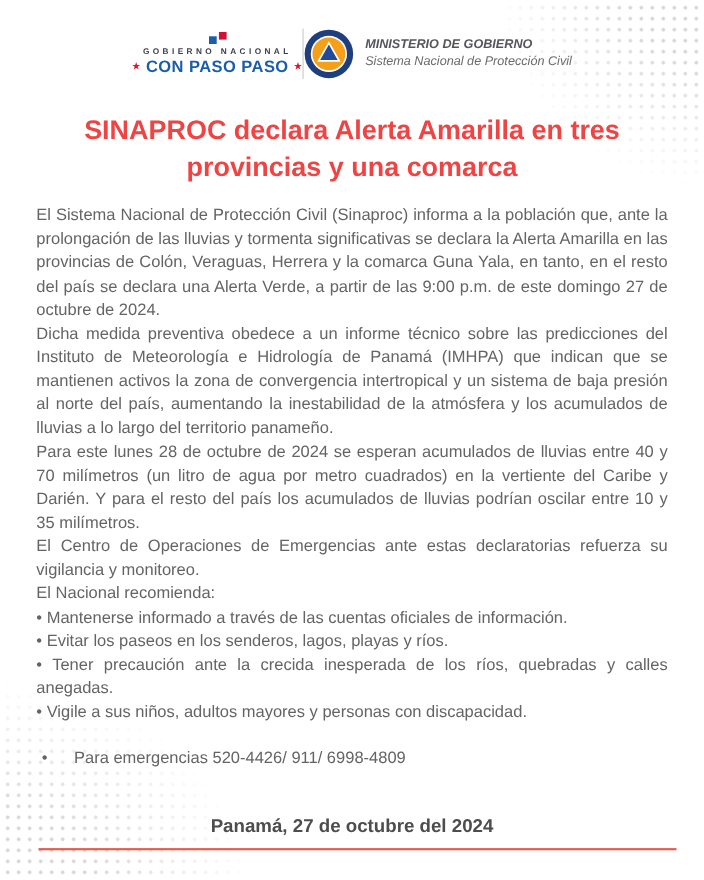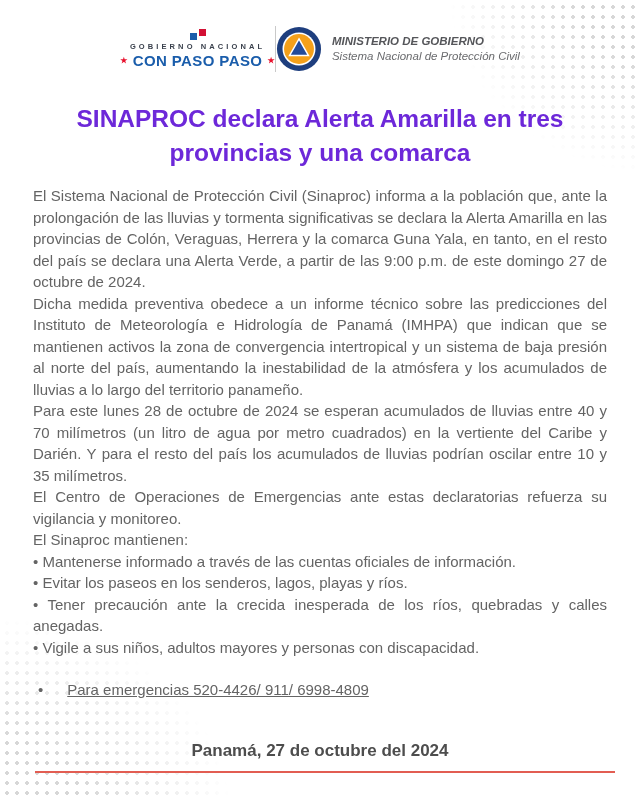--- a/index.html
+++ b/index.html
@@ -47,42 +47,42 @@
   .star{color:#e8112d;font-size:8px;line-height:1;}
   .logo-divider{width:1px;height:46px;background:#c9c9c9;}
   .ministry{display:flex;align-items:center;gap:10px;font-style:italic;}
   .ministry-text{line-height:1.3;}
   .ministry-name{font-size:11.5px;font-weight:bold;color:#55565a;display:block;}
   .ministry-sub{font-size:11.5px;color:#6a6b6e;display:block;}
 
   .page-title{
     margin:30px 38px 0;
     text-align:center;
-    font-size:24.5px;font-weight:bold;color:#6d28d9;
+    font-size:24.5px;font-weight:bold;color:#ef4444;
     line-height:34px;
     position:relative;z-index:2;
   }
   .page-title span{display:block;}
 
   .body-text{
     margin:15px 33px 0;
     font-size:15px;line-height:21.5px;
     text-align:justify;
     position:relative;z-index:2;
   }
   .body-text p{margin:0;}
   .rec-intro{margin-top:22px;}
   .rec-item{margin:0;}
   .emergency{
     margin-top:21px;
     display:flex;align-items:baseline;
     text-align:left;
   }
   .emergency .bullet{padding-left:5px;}
-  .emergency .etext{margin-left:24px;text-decoration:underline;}
+  .emergency .etext{margin-left:24px;}
 
   .footer-date{
     position:absolute;top:741px;left:0;right:0;
     text-align:center;
     font-size:17px;font-weight:bold;color:#4d4d4d;
     z-index:2;
   }
   .red-line{
     position:absolute;top:771px;left:35px;right:25px;
     height:2px;background:#e25d52;
@@ -127,21 +127,21 @@
   <span>SINAPROC declara Alerta Amarilla en tres</span>
   <span>provincias y una comarca</span>
 </h1>
 
 <div class="body-text">
   <p>El Sistema Nacional de Protección Civil (Sinaproc) informa a la población que, ante la prolongación de las lluvias y tormenta significativas se declara la Alerta Amarilla en las provincias de Colón, Veraguas, Herrera y la comarca Guna Yala, en tanto, en el resto del país se declara una Alerta Verde, a partir de las 9:00 p.m. de este domingo 27 de octubre de 2024.</p>
   <p>Dicha medida preventiva obedece a un informe técnico sobre las predicciones del Instituto de Meteorología e Hidrología de Panamá (IMHPA) que indican que se mantienen activos la zona de convergencia intertropical y un sistema de baja presión al norte del país, aumentando la inestabilidad de la atmósfera y los acumulados de lluvias a lo largo del territorio panameño.</p>
   <p>Para este lunes 28 de octubre de 2024 se esperan acumulados de lluvias entre 40 y 70 milímetros (un litro de agua por metro cuadrados) en la vertiente del Caribe y Darién. Y para el resto del país los acumulados de lluvias podrían oscilar entre 10 y 35 milímetros.</p>
   <p>El Centro de Operaciones de Emergencias ante estas declaratorias refuerza su vigilancia y monitoreo.</p>
 
-  <p class="rec-intro">El Sinaproc mantienen:</p>
+  <p class="rec-intro">El Nacional recomienda:</p>
   <p class="rec-item">• Mantenerse informado a través de las cuentas oficiales de información.</p>
   <p class="rec-item">• Evitar los paseos en los senderos, lagos, playas y ríos.</p>
   <p class="rec-item">• Tener precaución ante la crecida inesperada de los ríos, quebradas y calles anegadas.</p>
   <p class="rec-item">• Vigile a sus niños, adultos mayores y personas con discapacidad.</p>
 
   <div class="emergency">
     <span class="bullet">•</span>
     <span class="etext">Para emergencias 520-4426/ 911/ 6998-4809</span>
   </div>
 </div>

